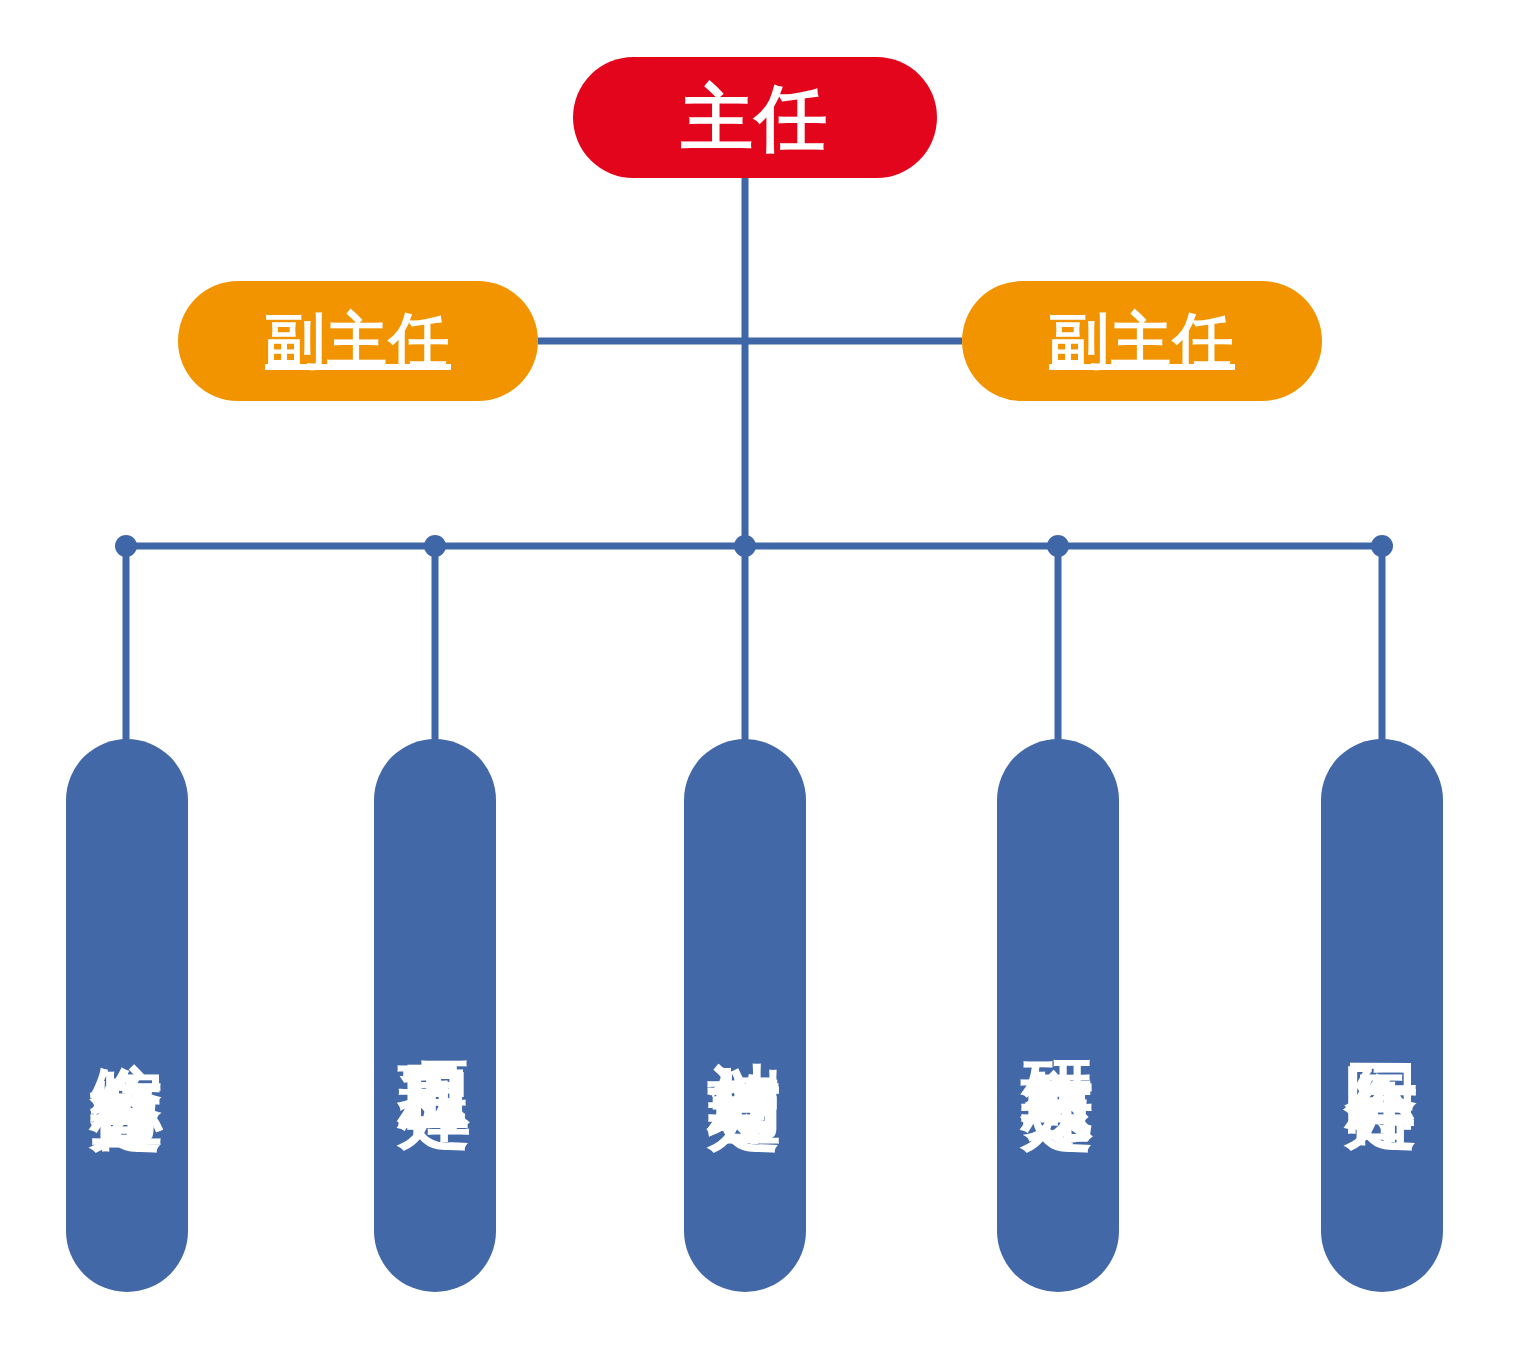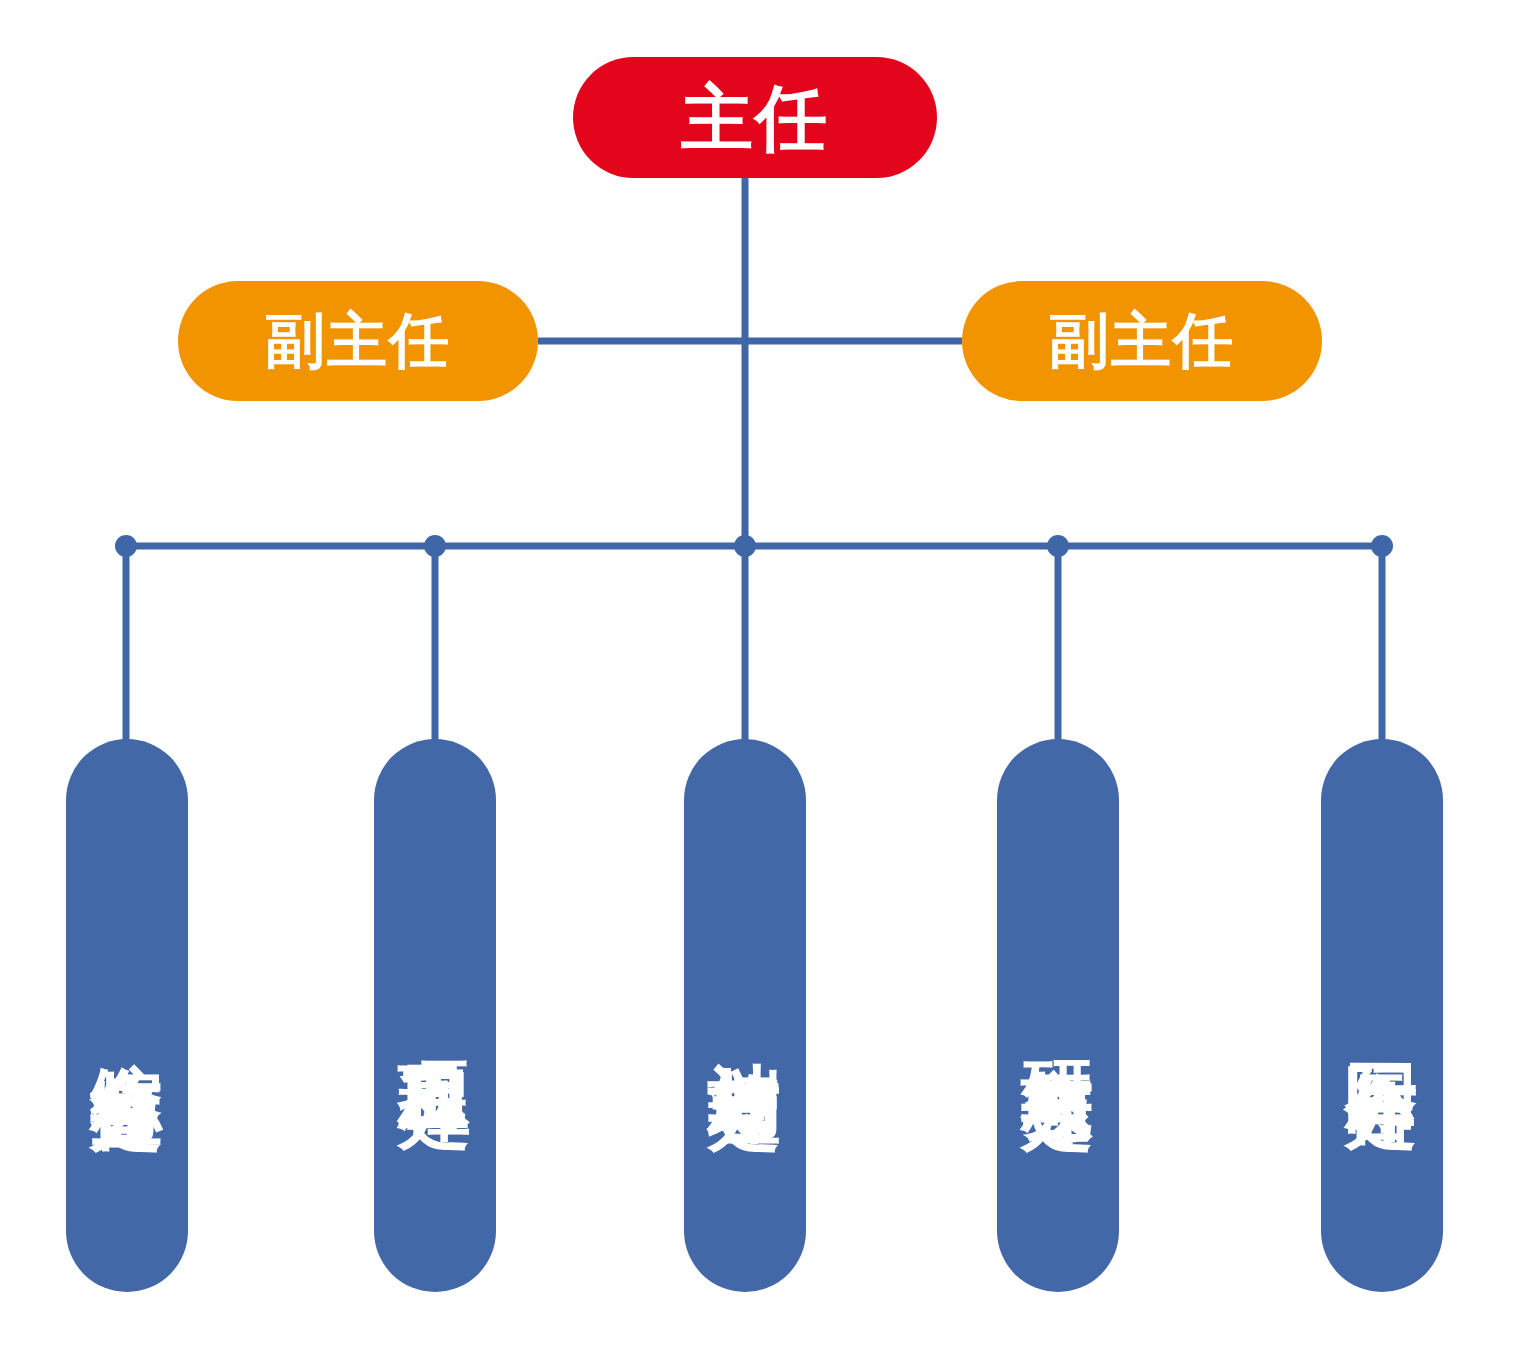--- a/index.html
+++ b/index.html
@@ -38,20 +38,21 @@
     color: #ffffff;
     font-weight: 700;
     letter-spacing: 2px;
     user-select: none;
   }
   .node-top {
     border-radius: 62px;
   }
   .node-deputy {
     border-radius: 62px;
+    text-decoration: underline;
   }
   .node-div {
     border-radius: 62px;
   }
   .node-label-h {
     display: block;
     line-height: 1;
     white-space: nowrap;
   }
   .node-label-v {

